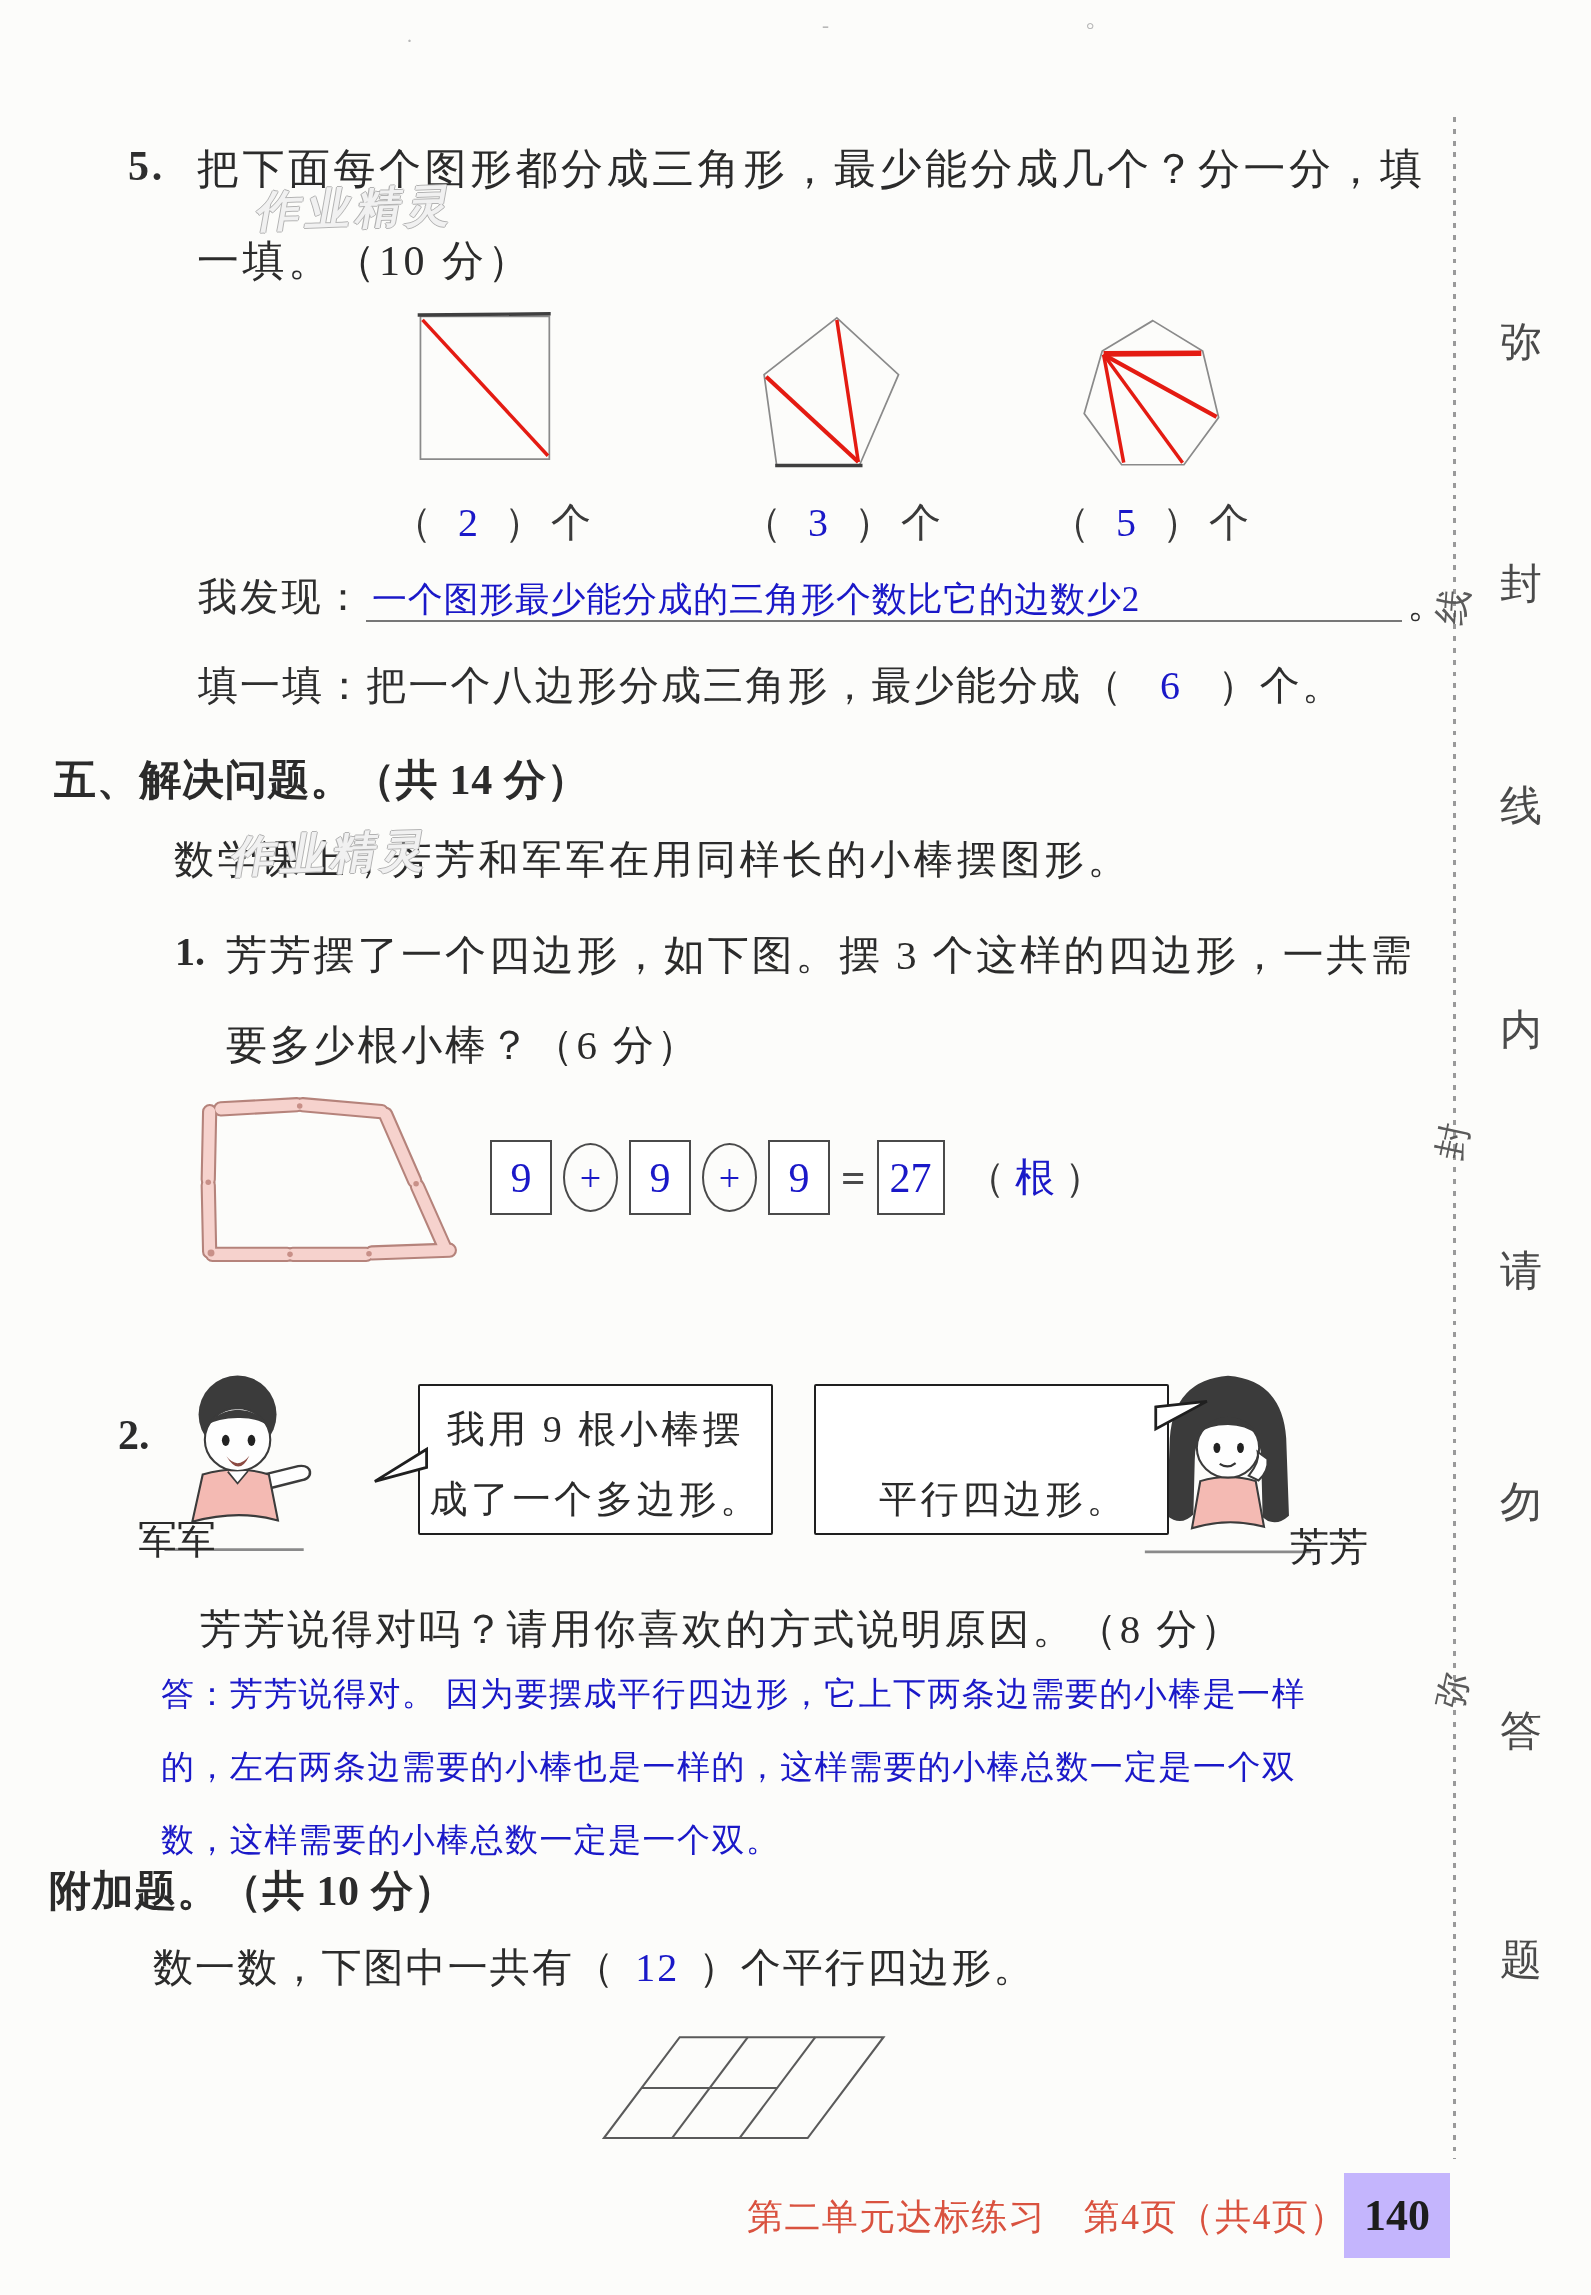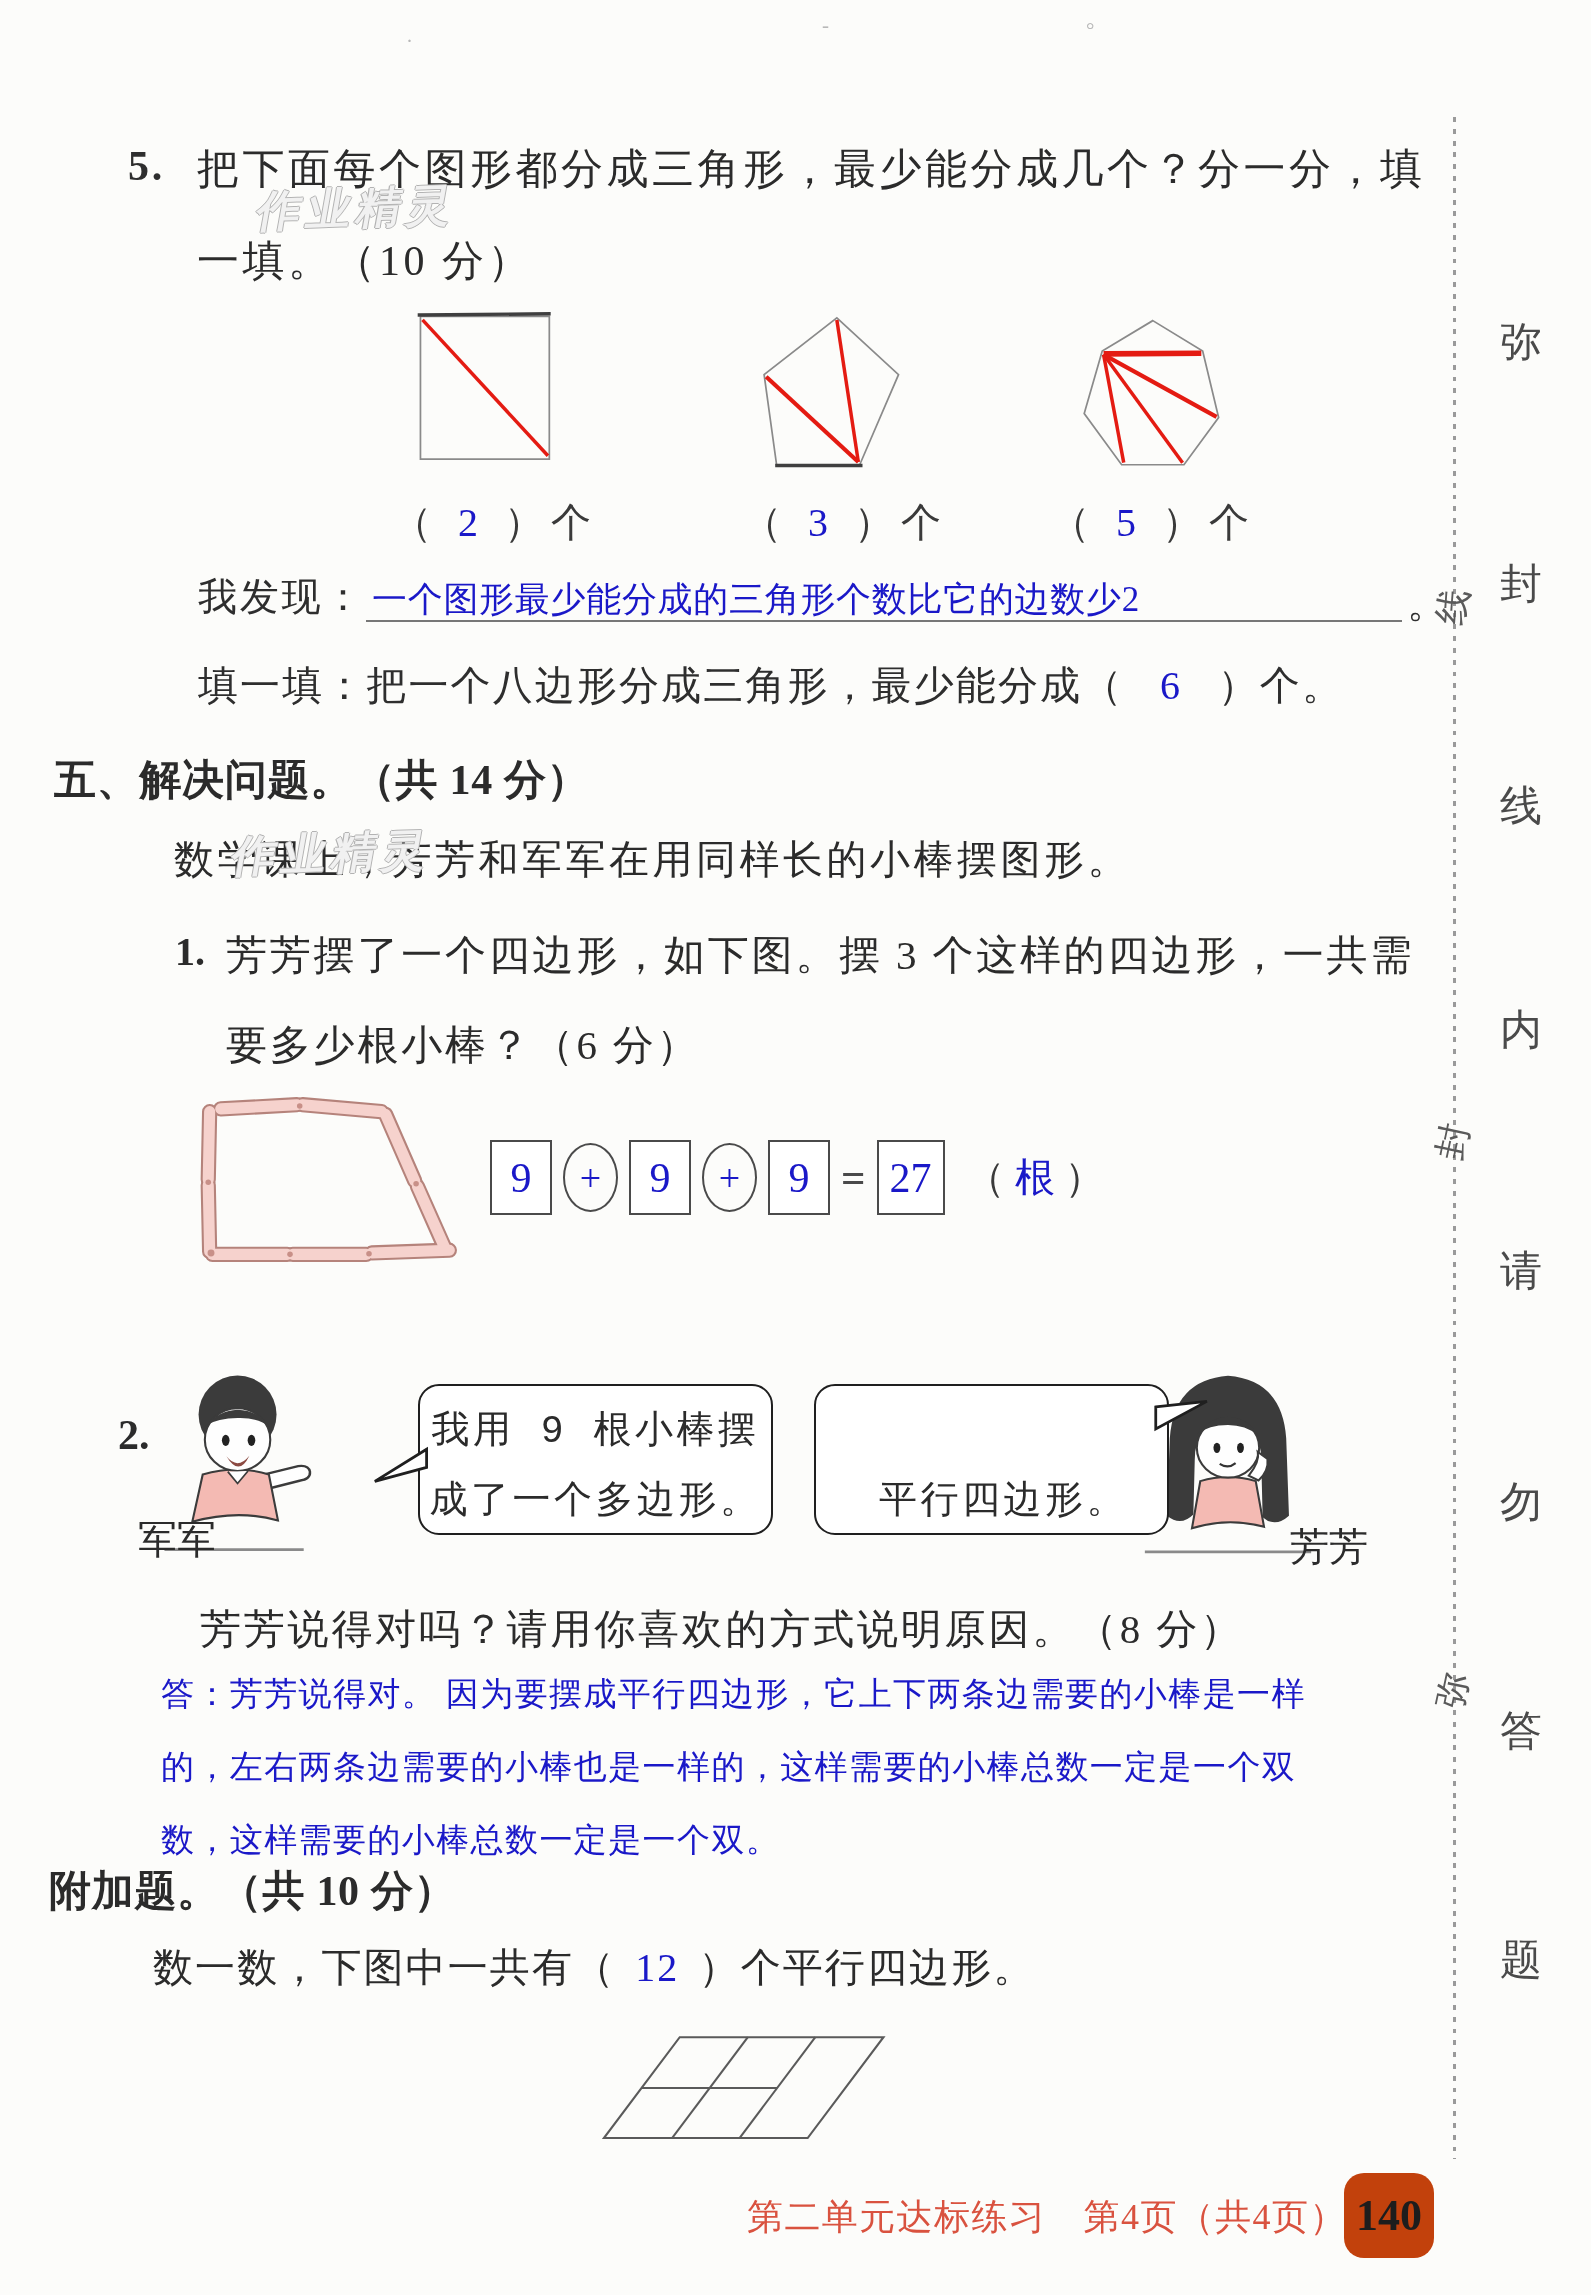--- a/index.html
+++ b/index.html
@@ -32,35 +32,35 @@
     display:flex; align-items:center; justify-content:center; font-size:42px;
   }
   .eq .circle{
     width:51px; height:65px; border:2.1px solid #4a4a4a; border-radius:50%;
     display:flex; align-items:center; justify-content:center; font-size:38px;
   }
   .eq .sign{font-size:43px; color:#4a4a4a; font-weight:bold;}
   .eq .unitwrap{font-size:40px; letter-spacing:9.7px; margin-left:9.7px; color:#3a3a3a;}
   .bubble{
     position:absolute; width:351px; height:147px; background:#fff;
-    border:2.8px solid #1f1f1f; border-radius:21px; z-index:2;font-family:Liberation Mono, monospace;
+    border:2.8px solid #1f1f1f; border-radius:2px; z-index:2;
   }
   .bubble .bl{position:absolute; left:0; right:0; text-align:center; font-size:38px; letter-spacing:3.5px; white-space:nowrap;}
   .tail{position:absolute; z-index:3;}
   .fold-line{
     position:absolute; left:1453px; top:117px; width:2.8px; height:2042px;
     background:repeating-linear-gradient(to bottom,#9a9a9a 0 4.9px, transparent 4.9px 11.8px);
   }
   .margin-char{position:absolute; left:1493px; width:56px; text-align:center; font-size:42px; color:#4a4a4a;}
   .fold-char{position:absolute; left:1429px; width:49px; text-align:center; font-size:36px; color:#5a5a5a; transform:rotate(-78deg);}
   .speck{position:absolute; color:#b8b8b8; font-size:21px;}
   .pagenum{
-    position:absolute; left:1344px; top:2173px; width:90px; height:85px;
-    background:#c2410c; display:flex; align-items:center; justify-content:center;
-    font-size:44px; font-weight:bold; color:#1d1d1d;border-radius:20px;
+    position:absolute; left:1344px; top:2173px; width:106px; height:85px;
+    background:#c4b5fd; display:flex; align-items:center; justify-content:center;
+    font-size:44px; font-weight:bold; color:#1d1d1d;
   }
   svg{position:absolute; overflow:visible;}
 </style>
 </head>
 <body>
 
 <div class="page">
 
   <span class="speck abs" style="left:406px;top:29px;">·</span>
   <span class="speck abs" style="left:822px;top:12.5px;">-</span>

